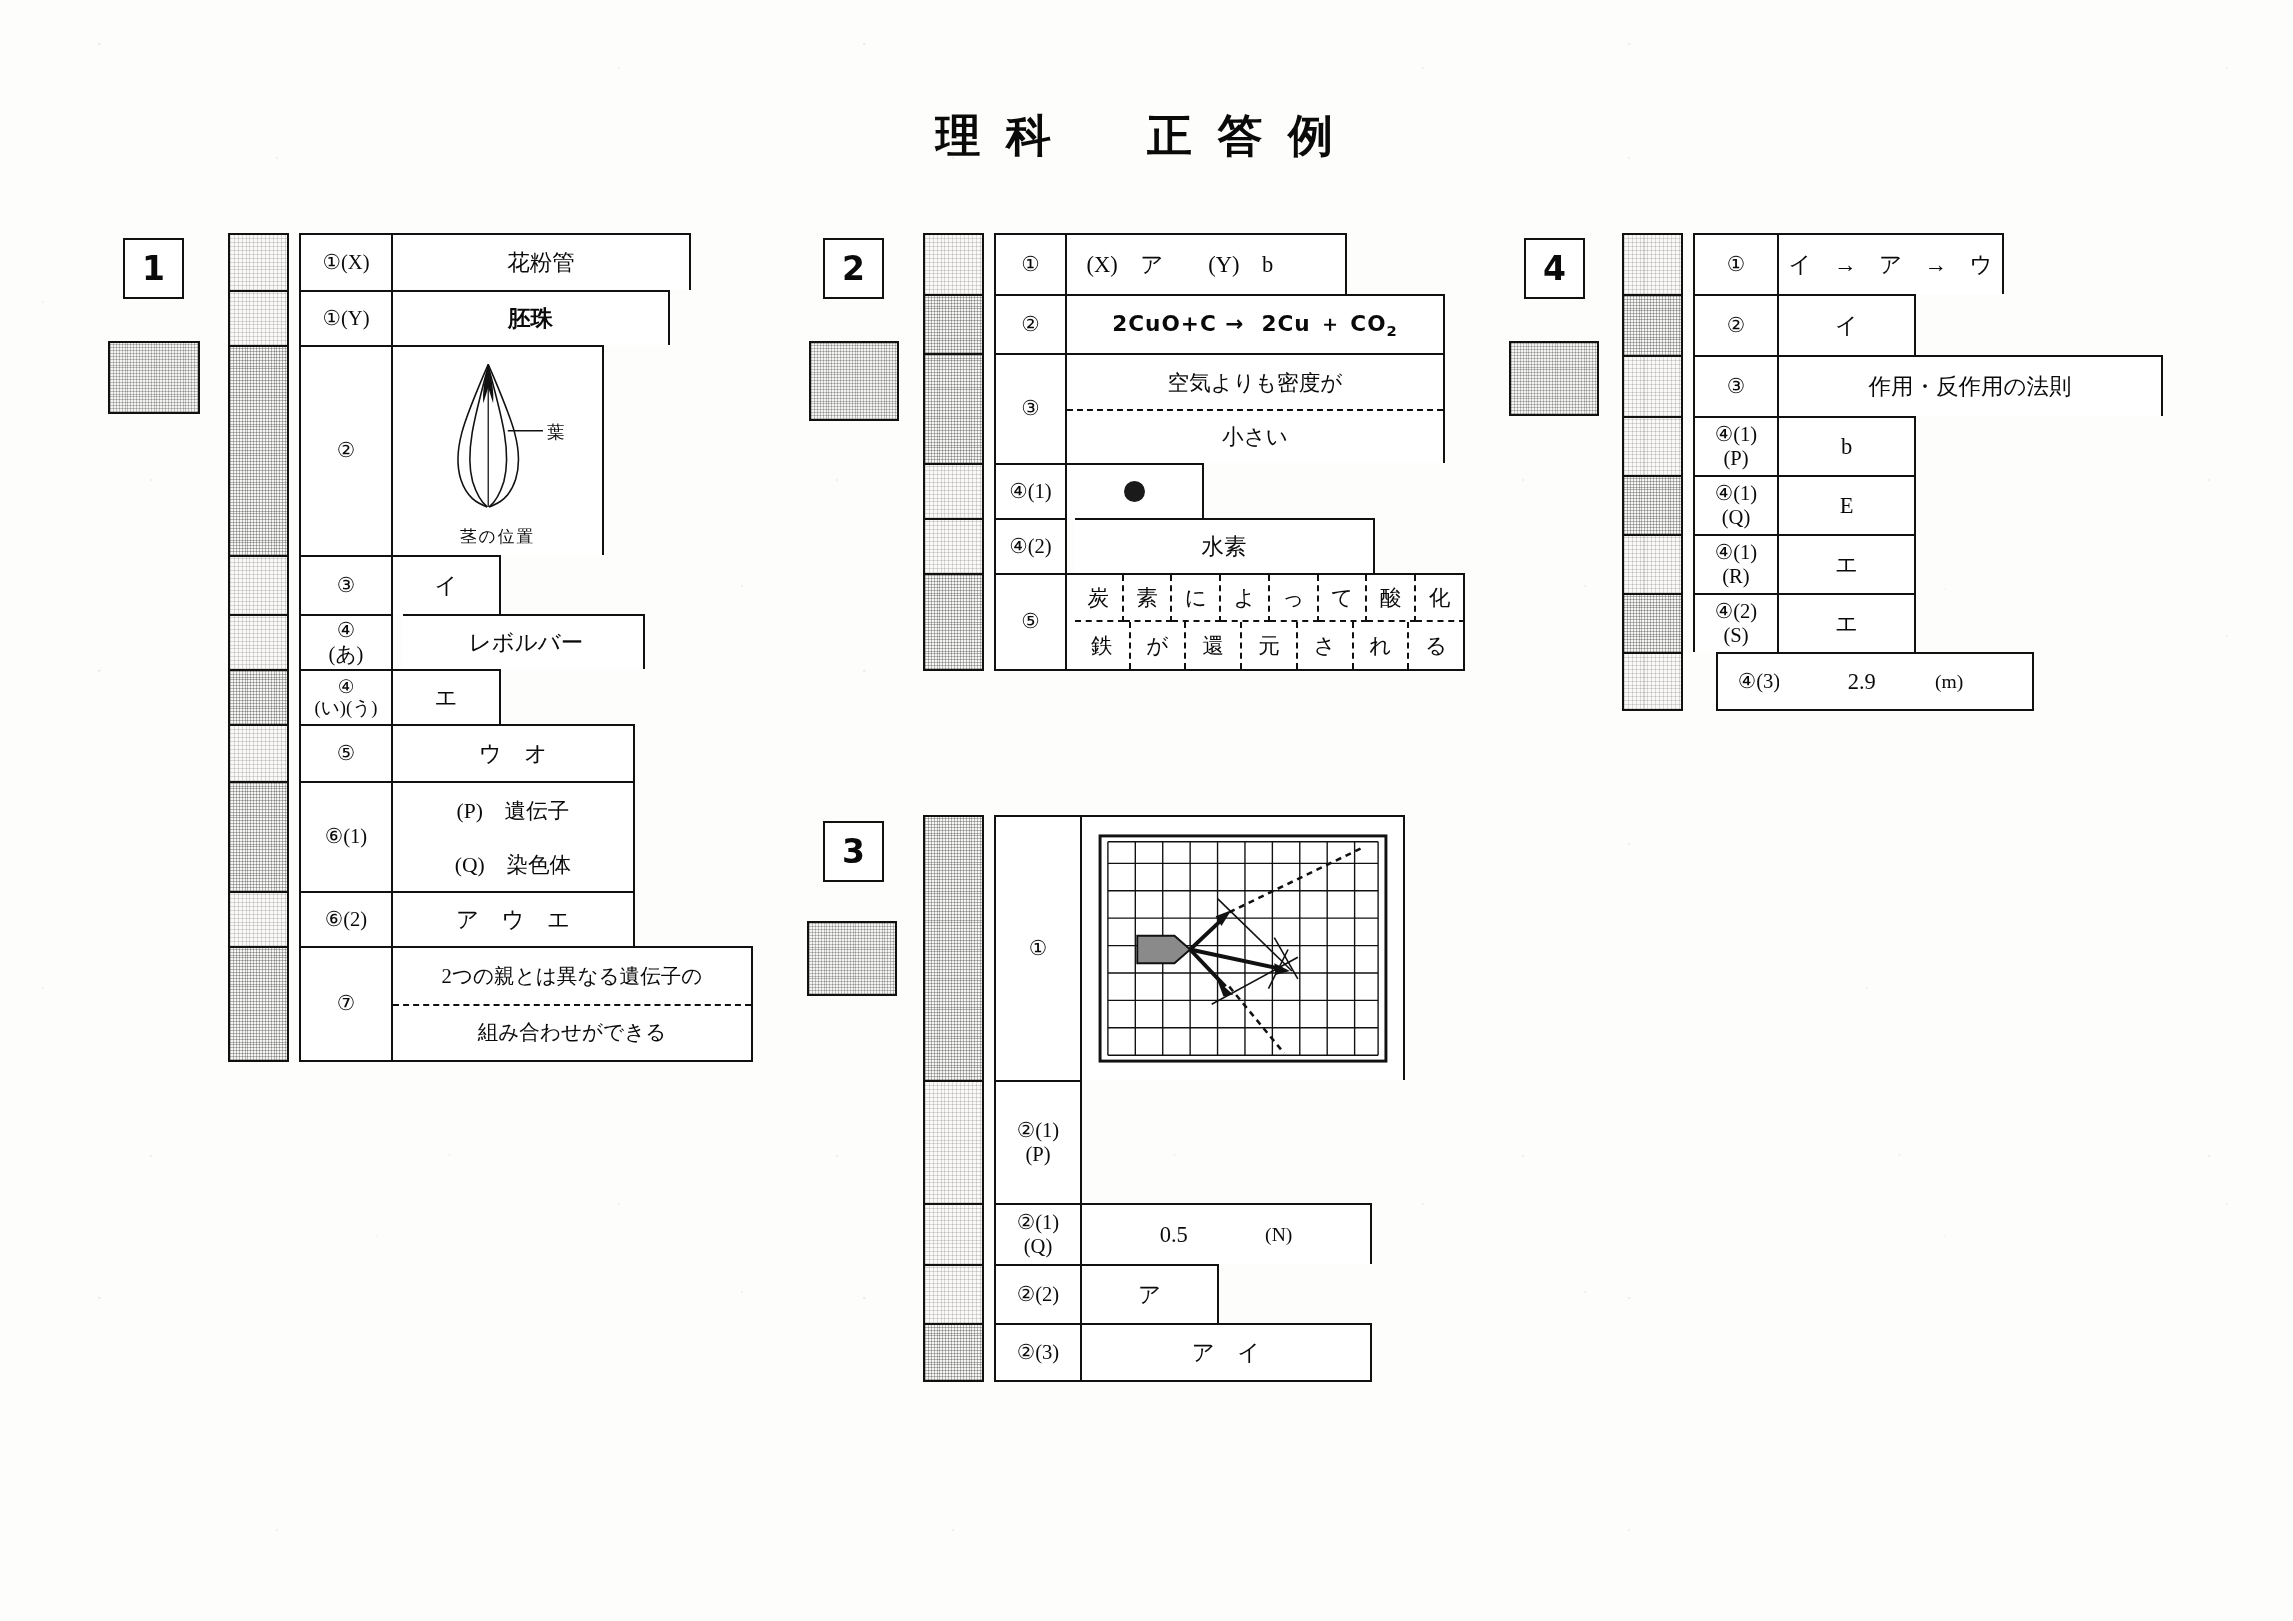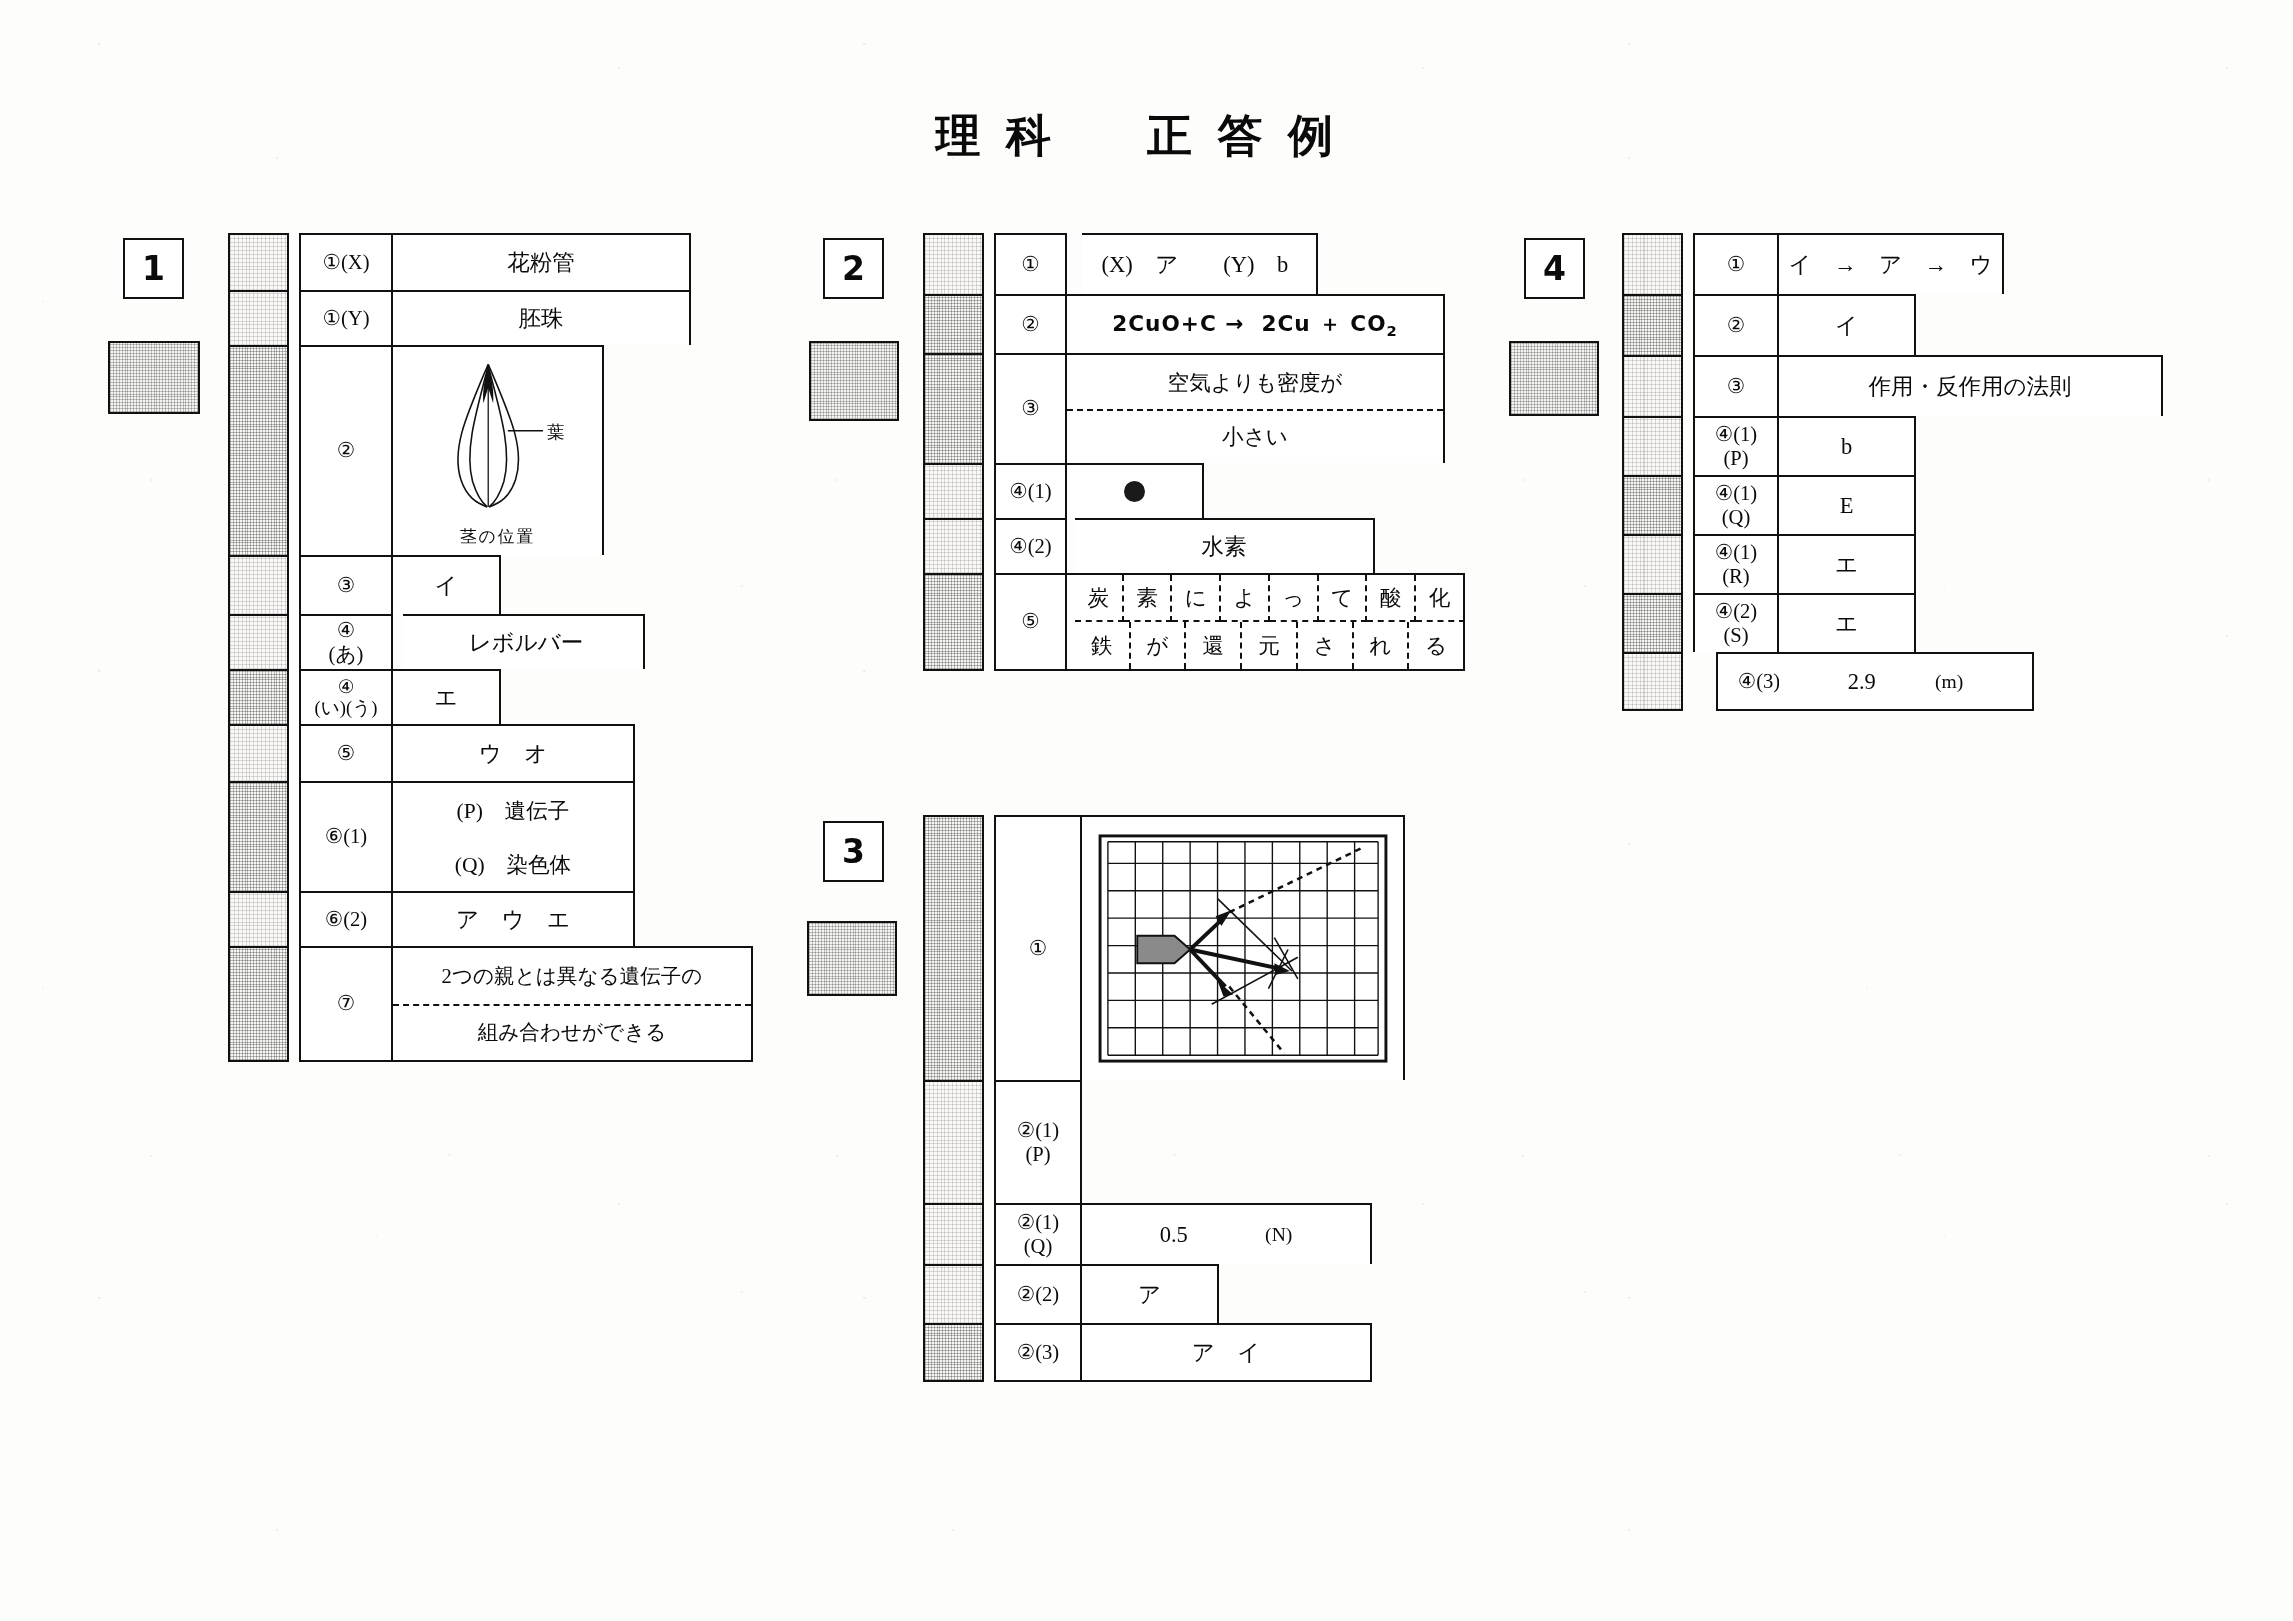--- a/index.html
+++ b/index.html
@@ -147,21 +147,21 @@
   <div class="markcell" style="height:116px;"></div>
 </div>
 
 <div class="atable" style="left:299px;top:233px;width:392px;">
   <div class="arow" style="height:57px;">
     <div class="lab" style="width:94px;">①(X)</div>
     <div class="ans" style="left:94px;width:298px;">花粉管</div>
   </div>
   <div class="arow" style="height:55px;">
     <div class="lab" style="width:94px;">①(Y)</div>
-    <div class="ans" style="left:94px;width:298px;">胚珠</div>
+    <div class="ans" style="left:94px;width:277px;font-weight:bold;">胚珠</div>
   </div>
   <div class="arow" style="height:210px;">
     <div class="lab" style="width:94px;">②</div>
     <div class="ans" style="left:94px;width:211px;">
       <div class="leafbox">
         <svg width="176" height="169" viewBox="0 0 180 172" style="font-size:23px">
           <g fill="none" stroke="#111" stroke-width="1.6">
             <path d="M80 10 C 58 62, 42 96, 52 128 C 58 146, 68 152, 79 156"></path>
             <path d="M80 10 C 102 62, 118 96, 108 128 C 102 146, 92 152, 81 156"></path>
             <path d="M80 12 C 66 64, 56 100, 64 130 C 69 146, 74 152, 79 156"></path>
@@ -227,21 +227,21 @@
   <div class="markcell" style="height:59px;"></div>
   <div class="markcell" style="height:110px;"></div>
   <div class="markcell light" style="height:55px;"></div>
   <div class="markcell light" style="height:55px;"></div>
   <div class="markcell" style="height:98px;"></div>
 </div>
 
 <div class="atable" style="left:994px;top:233px;width:451px;">
   <div class="arow" style="height:61px;">
     <div class="lab" style="width:73px;">①</div>
-    <div class="ans" style="left:88px;width:236px;justify-content:flex-start;padding-left:19.6px;">(X)　ア　　(Y)　b</div>
+    <div class="ans" style="left:73px;width:280px;justify-content:flex-start;padding-left:19.6px;">(X)　ア　　(Y)　b</div>
   </div>
   <div class="arow" style="height:59px;">
     <div class="lab" style="width:73px;">②</div>
     <div class="ans chem" style="left:73px;width:378px;">
       <span>2CuO+C →&nbsp;&nbsp;2Cu ＋ CO<sub>2</sub></span>
     </div>
   </div>
   <div class="arow" style="height:110px;">
     <div class="lab" style="width:73px;">③</div>
     <div class="ans two" style="left:73px;width:378px;font-size:21.6px;">

